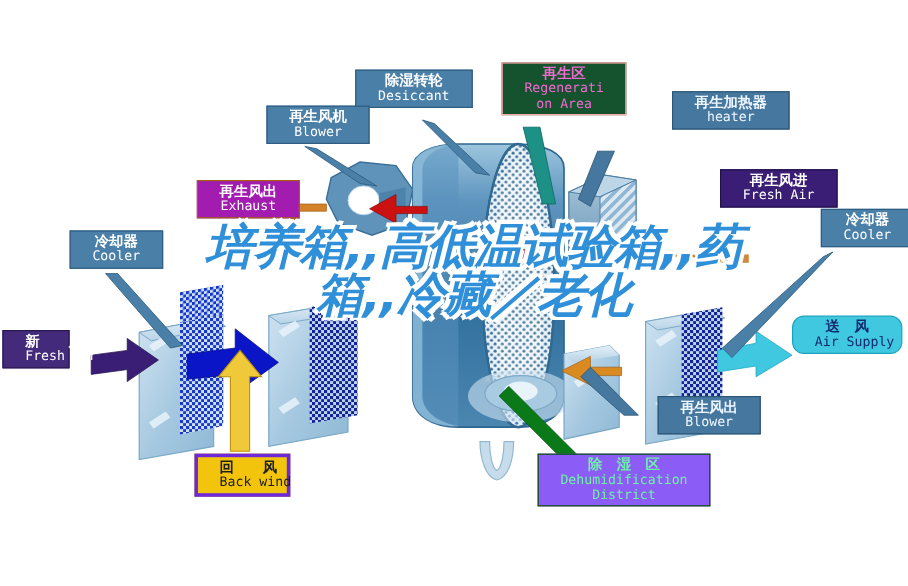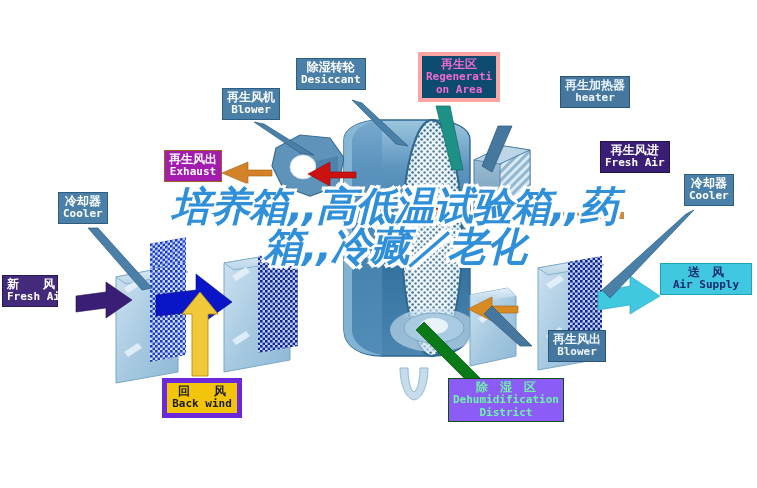--- a/index.html
+++ b/index.html
@@ -14,47 +14,47 @@
     background:#ffffff;
     overflow:hidden;
   }
 
   
   .label{
     position:absolute;
     box-sizing:border-box;
     text-align:center;
     line-height:1.12;
-    padding:2px 4px;
+    padding:2px 18px;
     white-space:nowrap;
     letter-spacing:0px;
     z-index:40;
   }
   .label .cn{
     display:block;
     font-family:"DejaVu Sans", sans-serif;
     font-weight:bold;
     font-size:12px;
   }
   .label .en{
     display:block;
     font-family:"DejaVu Sans Mono","Liberation Mono",monospace;
-    font-weight:bold;
+    font-weight:normal;
     font-size:11px;
   }
 
   
   .lbl-steel{background:#4a7fa8;color:#ffffff;border:1px solid #2d5d80;}
   .lbl-steel2{background:#46789f;color:#eef6ff;border:1px solid #2b5576;margin-left:32px;}
   .lbl-orange{background:#a21caf;color:#ffffff;border:1px solid #a35f13;}
-  .lbl-teal{background:#0c4a6e;color:#f06ad0;border:4px solid #fca5a5;}
+  .lbl-teal{background:#14532d;color:#f06ad0;border:1px solid #fca5a5;}
   .lbl-purple{background:#3a1d74;color:#ffffff;border:1px solid #23114a;}
   .lbl-purple2{background:#432a7a;color:#ffffff;border:1px solid #2a1852;}
   .lbl-cyan{background:#3fc8e0;color:#122a6e;border:1px solid #1ba3bd;}
-  .lbl-yellow{background:#f2c40c;color:#1d1d1d;border:5px solid #6d28d9;}
+  .lbl-yellow{background:#f2c40c;color:#1d1d1d;border:3px solid #6d28d9;}
   .lbl-green{background:#8b5cf6;color:#6ef2a8;border:1px solid #055210;}
 
   
   .leader{position:absolute;z-index:35;}
 
   
   #machine{position:absolute;left:0;top:0;width:757px;height:488px;z-index:10;}
 
   
   #watermark{
@@ -321,21 +321,21 @@
     <span class="cn">再生风出</span>
     <span class="en">Blower</span>
   </div>
 
   <div class="label lbl-green" style="left:448px;top:378px;">
     <span class="cn">除　湿　区</span>
     <span class="en">Dehumidification</span>
     <span class="en">District</span>
   </div>
 
-  <div class="label lbl-cyan" style="left:660px;top:263px;width:92px;">
+  <div class="label lbl-cyan" style="left:660px;top:263px;width:92px;border-radius:10px;">
     <span class="cn">送　风</span>
     <span class="en">Air Supply</span>
   </div>
 
   <div id="watermark">
     <span class="wline">培养箱,,高低温试验箱,,药</span>
     <span class="wline">箱,,冷藏／老化</span>
   </div>
 
 </div>

